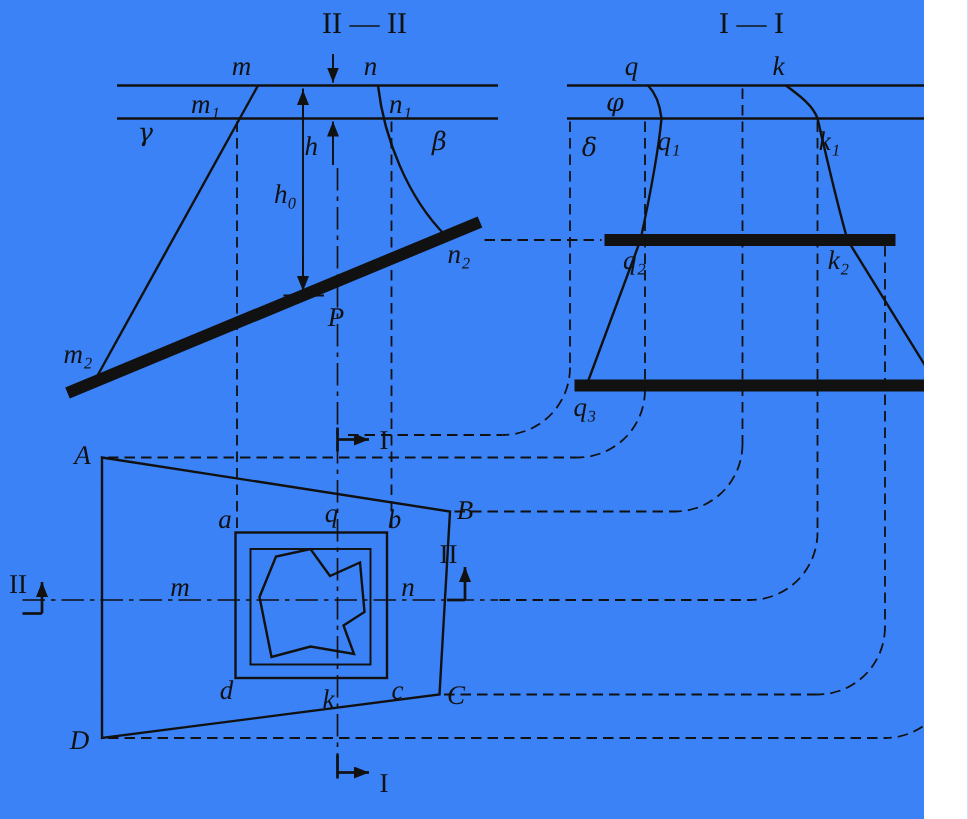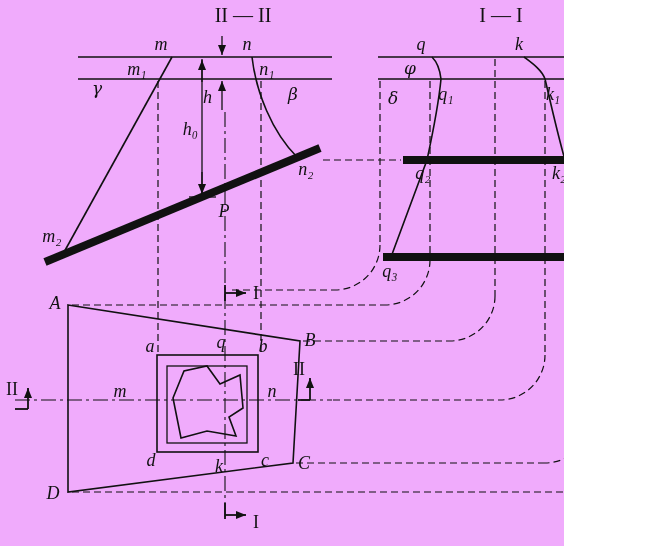--- a/index.html
+++ b/index.html
@@ -1,16 +1,16 @@
 <!DOCTYPE html>
 <html><head>
 <meta charset="utf-8">
 <style>
   html,body{margin:0;padding:0;background:#ffffff;}
-  .stage{position:relative;width:564px;height:546px;background:#f0abfc;overflow:hidden;}
+  .stage{position:relative;width:616px;height:546px;background:#3b82f6;overflow:hidden;}
   svg{display:block;}
   .ln{stroke:#111;stroke-width:1.6;fill:none;}
   .ln-thin{stroke:#111;stroke-width:1.3;fill:none;}
   .thk{stroke:#111;stroke-width:8;fill:none;}
   .dsh{stroke:#111;stroke-width:1.2;fill:none;stroke-dasharray:7 4;}
   .dd{stroke:#111;stroke-width:1.1;fill:none;stroke-dasharray:15 4 3 4;}
   .dim{stroke:#111;stroke-width:1.3;fill:none;}
   .mkln{stroke:#111;stroke-width:1.8;fill:none;}
   .lbl{font:italic 18px "Liberation Serif","DejaVu Serif",serif;fill:#111;}
   .grk{font:italic 17px "DejaVu Serif","Liberation Serif",serif;fill:#111;}

